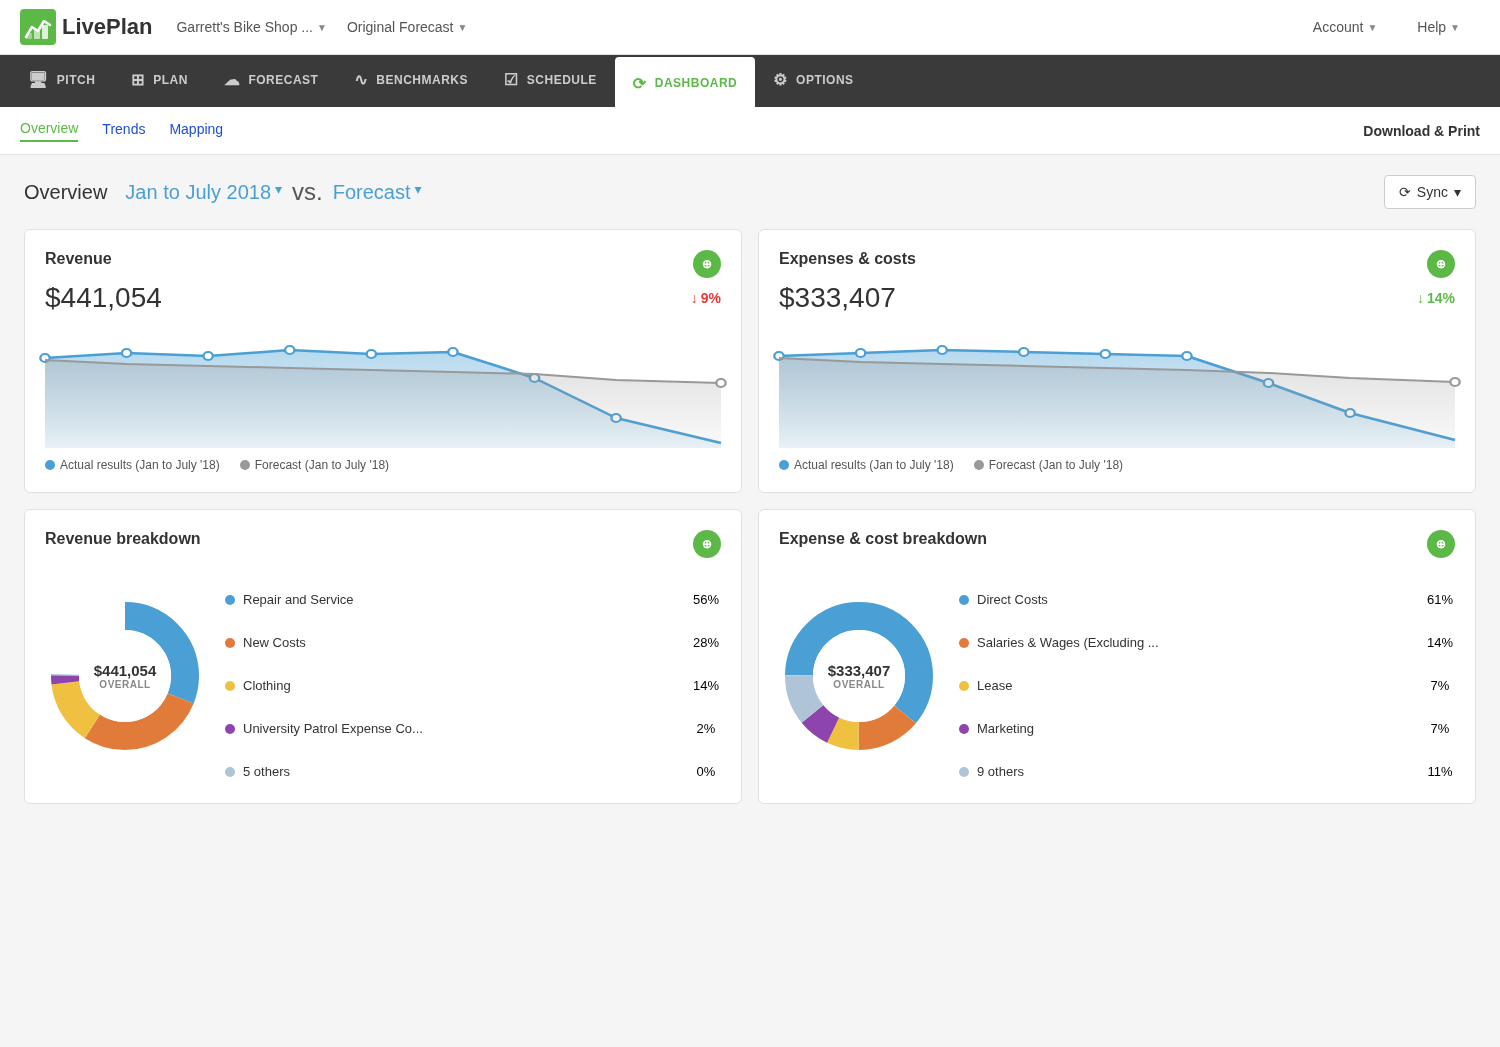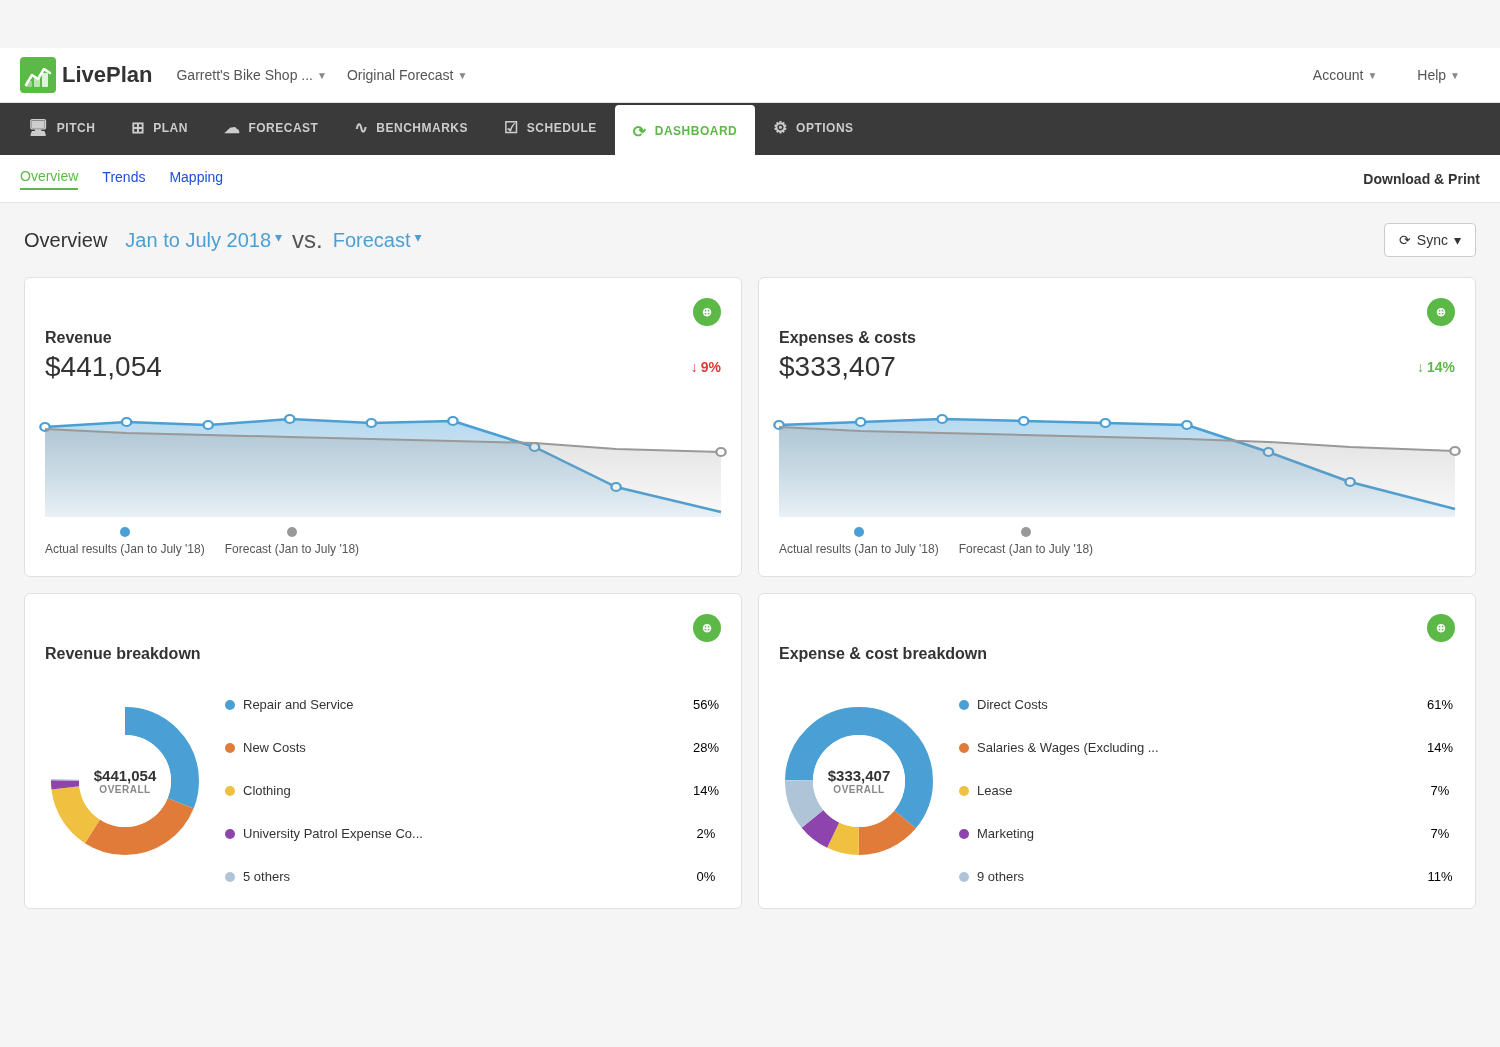--- a/index.html
+++ b/index.html
@@ -1,19 +1,19 @@
 <!DOCTYPE html>
 <html><head>
   <meta charset="utf-8">
   <style>
     * { box-sizing: border-box; margin: 0; padding: 0; }
     body { font-family: -apple-system, BlinkMacSystemFont, 'Segoe UI', sans-serif; background: #f5f5f5; font-size: 14px; color: #333; }
 
     
-    .top-bar { display: flex; align-items: center; background: #fff; padding: 0 20px; height: 55px; border-bottom: 1px solid #e0e0e0; margin-top: 48px; }
+    .top-bar { display: flex; align-items: center; background: #fff; padding: 0 20px; height: 55px; border-bottom: 1px solid #e0e0e0; }
     .logo { display: flex; align-items: center; margin-right: 24px; }
     .logo-icon { width: 36px; height: 36px; margin-right: 6px; }
     .logo-text { font-size: 22px; font-weight: 700; color: #333; }
     .top-nav-item { display: flex; align-items: center; color: #555; font-size: 14px; margin-right: 20px; cursor: pointer; }
     .top-nav-item .chevron { margin-left: 4px; font-size: 10px; color: #888; }
     .top-nav-right { margin-left: auto; display: flex; align-items: center; gap: 20px; }
 
     
     .main-nav { background: #3a3a3a; display: flex; align-items: center; padding: 0 10px; height: 52px; }
     .nav-tab { display: flex; align-items: center; gap: 8px; padding: 0 18px; height: 52px; color: #ccc; font-size: 12px; font-weight: 700; letter-spacing: 0.5px; text-transform: uppercase; cursor: pointer; border-bottom: 3px solid transparent; }
@@ -36,32 +36,32 @@
     .period-selector .chevron { font-size: 14px; margin-left: 4px; color: #4a9fd4; }
     .vs-text { font-size: 24px; color: #555; }
     .sync-btn { margin-left: auto; display: flex; align-items: center; gap: 6px; border: 1px solid #ccc; border-radius: 4px; padding: 8px 14px; cursor: pointer; background: #fff; font-size: 14px; color: #333; }
 
     
     .cards-grid { display: grid; grid-template-columns: 1fr 1fr; gap: 16px; }
     .card { background: #fff; border: 1px solid #e0e0e0; border-radius: 6px; padding: 20px; }
 
     
     .metric-header { display: flex; justify-content: space-between; align-items: flex-start; }
-    .metric-title { font-size: 16px; font-weight: 700; color: #333; margin-top: 31px; }
+    .metric-title { font-size: 16px; font-weight: 700; color: #333; }
     .metric-icon { width: 28px; height: 28px; border-radius: 50%; background: #5db947; display: flex; align-items: center; justify-content: center; color: white; font-size: 12px; font-weight: 700; }
     .metric-value-row { display: flex; align-items: center; justify-content: space-between; margin-top: 4px; }
     .metric-value { font-size: 28px; font-weight: 300; color: #333; }
     .metric-change { font-size: 14px; font-weight: 600; display: flex; align-items: center; gap: 3px; }
     .metric-change.down-bad { color: #e53935; }
     .metric-change.down-good { color: #5db947; }
 
     
     .chart-area { margin-top: 14px; height: 120px; position: relative; }
     .chart-legend { display: flex; gap: 20px; margin-top: 10px; font-size: 12px; color: #555; }
-    .legend-item { display: flex; align-items: center; gap: 5px; flex-direction: column; }
+    .legend-item { display: flex; align-items: center; gap: 5px; }
     .legend-dot { width: 10px; height: 10px; border-radius: 50%; }
 
     
     .breakdown-content { display: flex; align-items: center; gap: 20px; margin-top: 10px; }
     .donut-container { position: relative; width: 160px; height: 160px; flex-shrink: 0; }
     .donut-center { position: absolute; top: 50%; left: 50%; transform: translate(-50%, -50%); text-align: center; }
     .donut-amount { font-size: 15px; font-weight: 700; color: #333; }
     .donut-label { font-size: 10px; font-weight: 600; color: #888; letter-spacing: 0.5px; }
     .breakdown-list { flex: 1; }
     .breakdown-row { display: flex; align-items: center; gap: 8px; padding: 4px 0; font-size: 13px; margin-top: 20px; }

